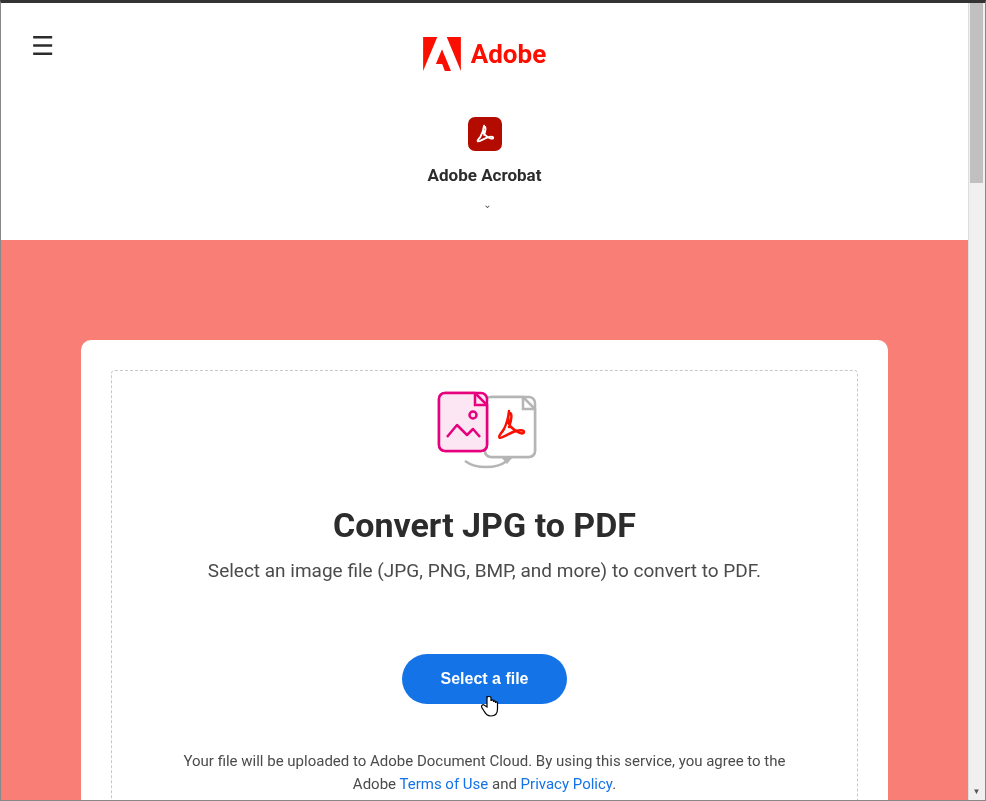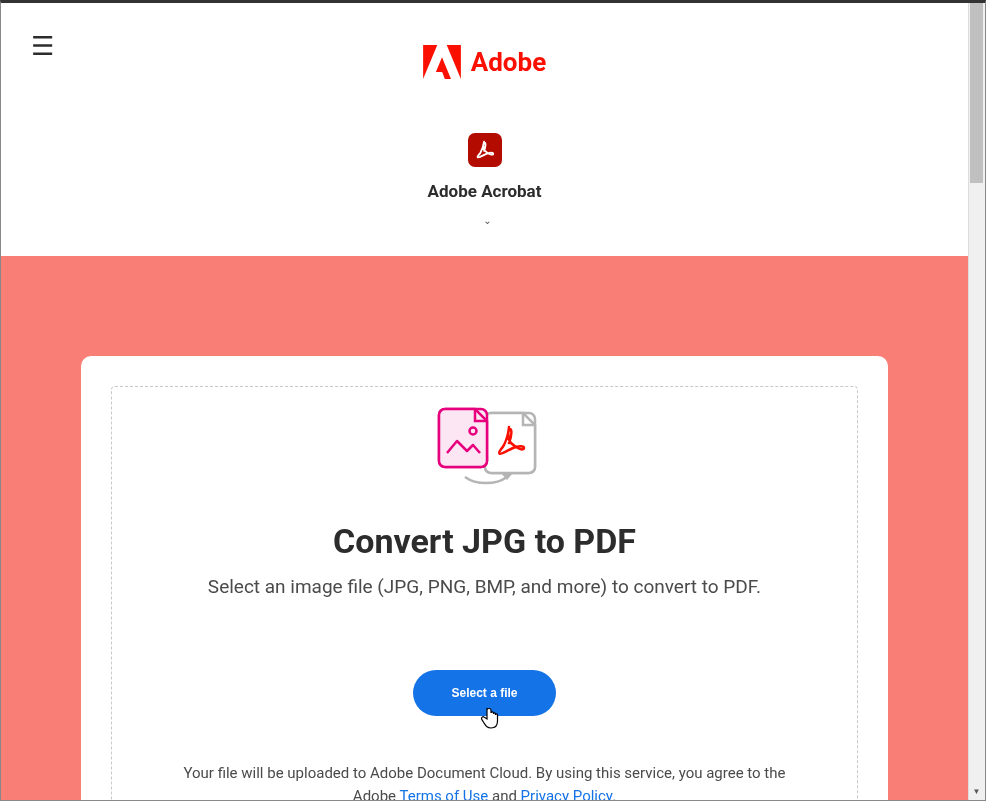--- a/index.html
+++ b/index.html
@@ -74,21 +74,21 @@
       position: absolute;
       left: 30px;
       top: 30px;
       cursor: pointer;
       font-size: 26px;
       line-height: 1;
       color: #2c2c2c;
     }
 
     .adobe-brand {
-      margin: 16px auto;
+      margin: 8px auto;
       display: flex;
       align-items: center;
       gap: 10px;
     }
 
     .adobe-logo-svg {
       width: 38px;
       height: 34px;
     }
 
@@ -165,21 +165,21 @@
 
     .page-subtitle {
       font-size: 19px;
       color: #4b4b4b;
       margin-bottom: 72px;
     }
 
     .cta-button {
       background: #1473e6;
       color: white;
-      font-size: 12px;
+      font-size: 16px;
       font-weight: 700;
       border: none;
       border-radius: 30px;
       padding: 16px 38px;
       cursor: pointer;
       margin-bottom: 42px;
       position: relative;
     }
 
     .cursor-pointer {

